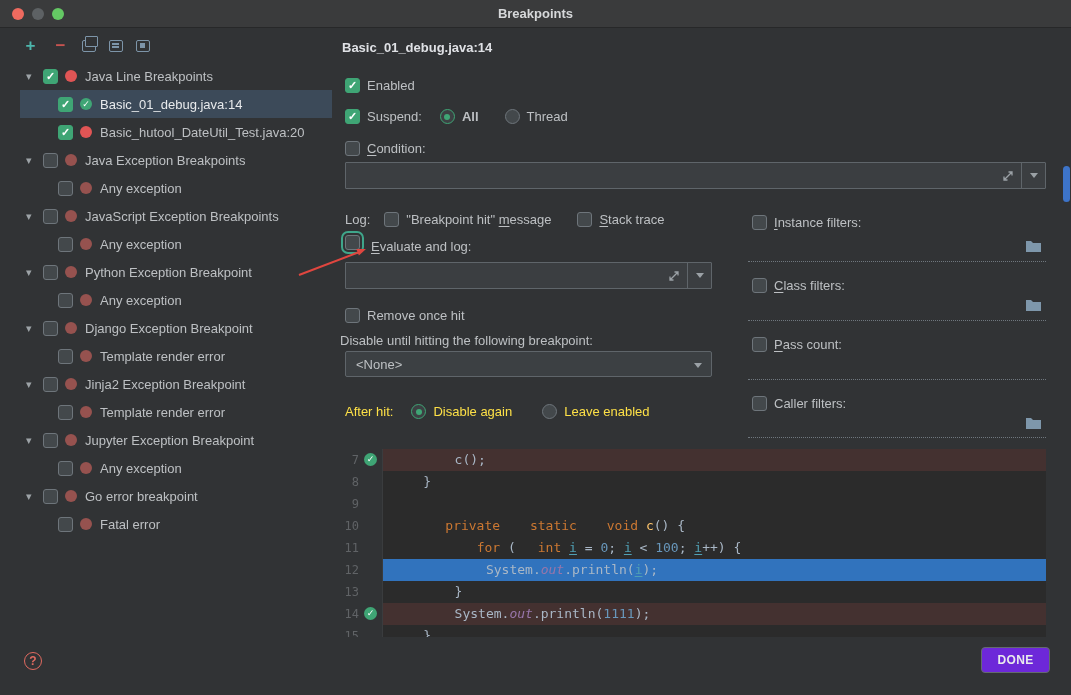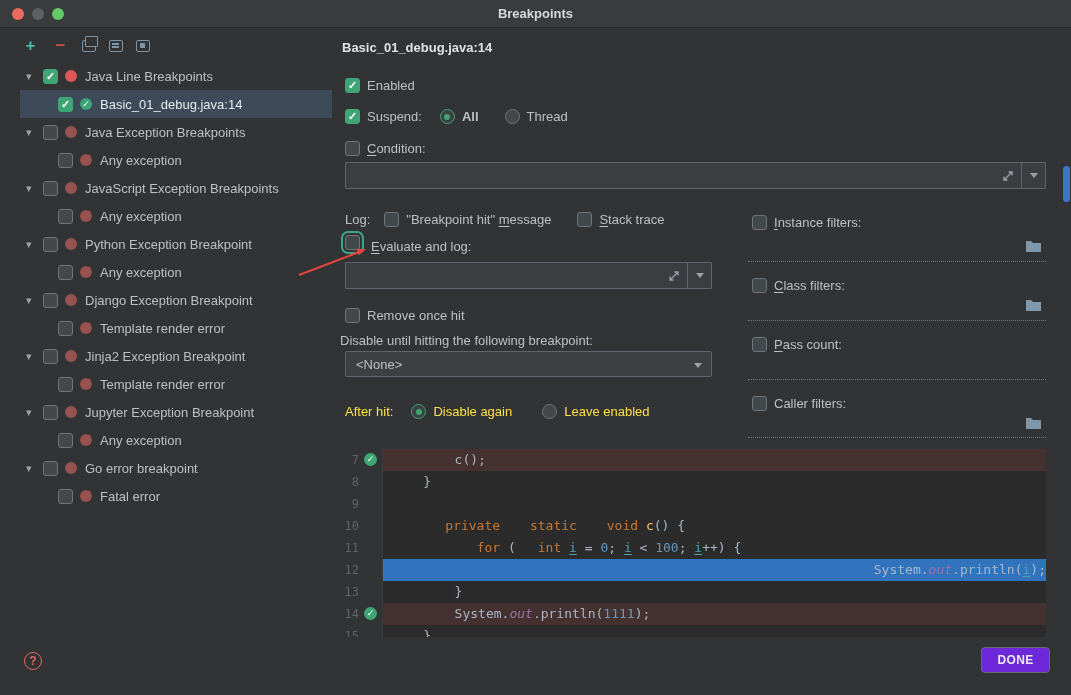--- a/index.html
+++ b/index.html
@@ -85,21 +85,21 @@
   .editor { position:absolute; left:0; top:421px; width:709px; height:188px; background:#2b2b2b;
             overflow:hidden; font-family:"DejaVu Sans Mono", monospace; font-size:13px; }
   .code-line { display:flex; height:22px; line-height:22px; white-space:pre; }
   .gutter { flex:none; width:46px; background:#313335; display:flex; color:#606366; font-size:12px;
             box-shadow: inset -1px 0 0 #3a3c3e; }
   .lnum { width:22px; text-align:right; }
   .badge { width:13px; height:13px; margin:4px 0 0 5px; border-radius:50%; background:#3fa575; color:#fff;
            font-size:9px; line-height:13px; text-align:center; font-family:"Liberation Sans",sans-serif; }
   .code { flex:1; padding-left:9px; color:#a9b7c6; }
   .code-line.breakpoint .code { background:#443130; }
-  .code-line.execution .code { background:#3173bd;text-align:right; }
+  .code-line.execution .code { background:#3173bd; }
   .tok.kw { color:#cc7832;margin-left:22px; }
   .tok.fn { color:#ffc66d; }
   .tok.num { color:#6897bb; }
   .tok.field { color:#9876aa; font-style:italic; }
   .tok.var { color:#50a0b4; text-decoration:underline; text-underline-offset:2px; }
 
   
   .bottombar { position:absolute; left:0; right:0; bottom:0; height:55px; background:#313335; }
   .help-btn { position:absolute; left:24px; top:12px; width:18px; height:18px; border:1.5px solid #e06a60;
               border-radius:50%; color:#e06a60; font-weight:bold; font-size:12px; display:flex;
@@ -137,20 +137,25 @@
         <div class="tree-row group">
           <span class="chevron">▾</span>
           <span class="cb on"></span>
           <span class="bp-icon breakpoint"></span>
           <span class="tree-label">Java Line Breakpoints</span>
         </div>
         <div class="tree-row child selected">
           <span class="cb on"></span>
           <span class="bp-icon verified"></span>
           <span class="tree-label">Basic_01_debug.java:14</span>
+        </div>
+        <div class="tree-row child">
+          <span class="cb on"></span>
+          <span class="bp-icon breakpoint"></span>
+          <span class="tree-label">Basic_hutool_DateUtil_Test.java:20</span>
         </div>
         <div class="tree-row group">
           <span class="chevron">▾</span>
           <span class="cb"></span>
           <span class="bp-icon exception"></span>
           <span class="tree-label">Java Exception Breakpoints</span>
         </div>
         <div class="tree-row child">
           <span class="cb"></span>
           <span class="bp-icon exception"></span>

